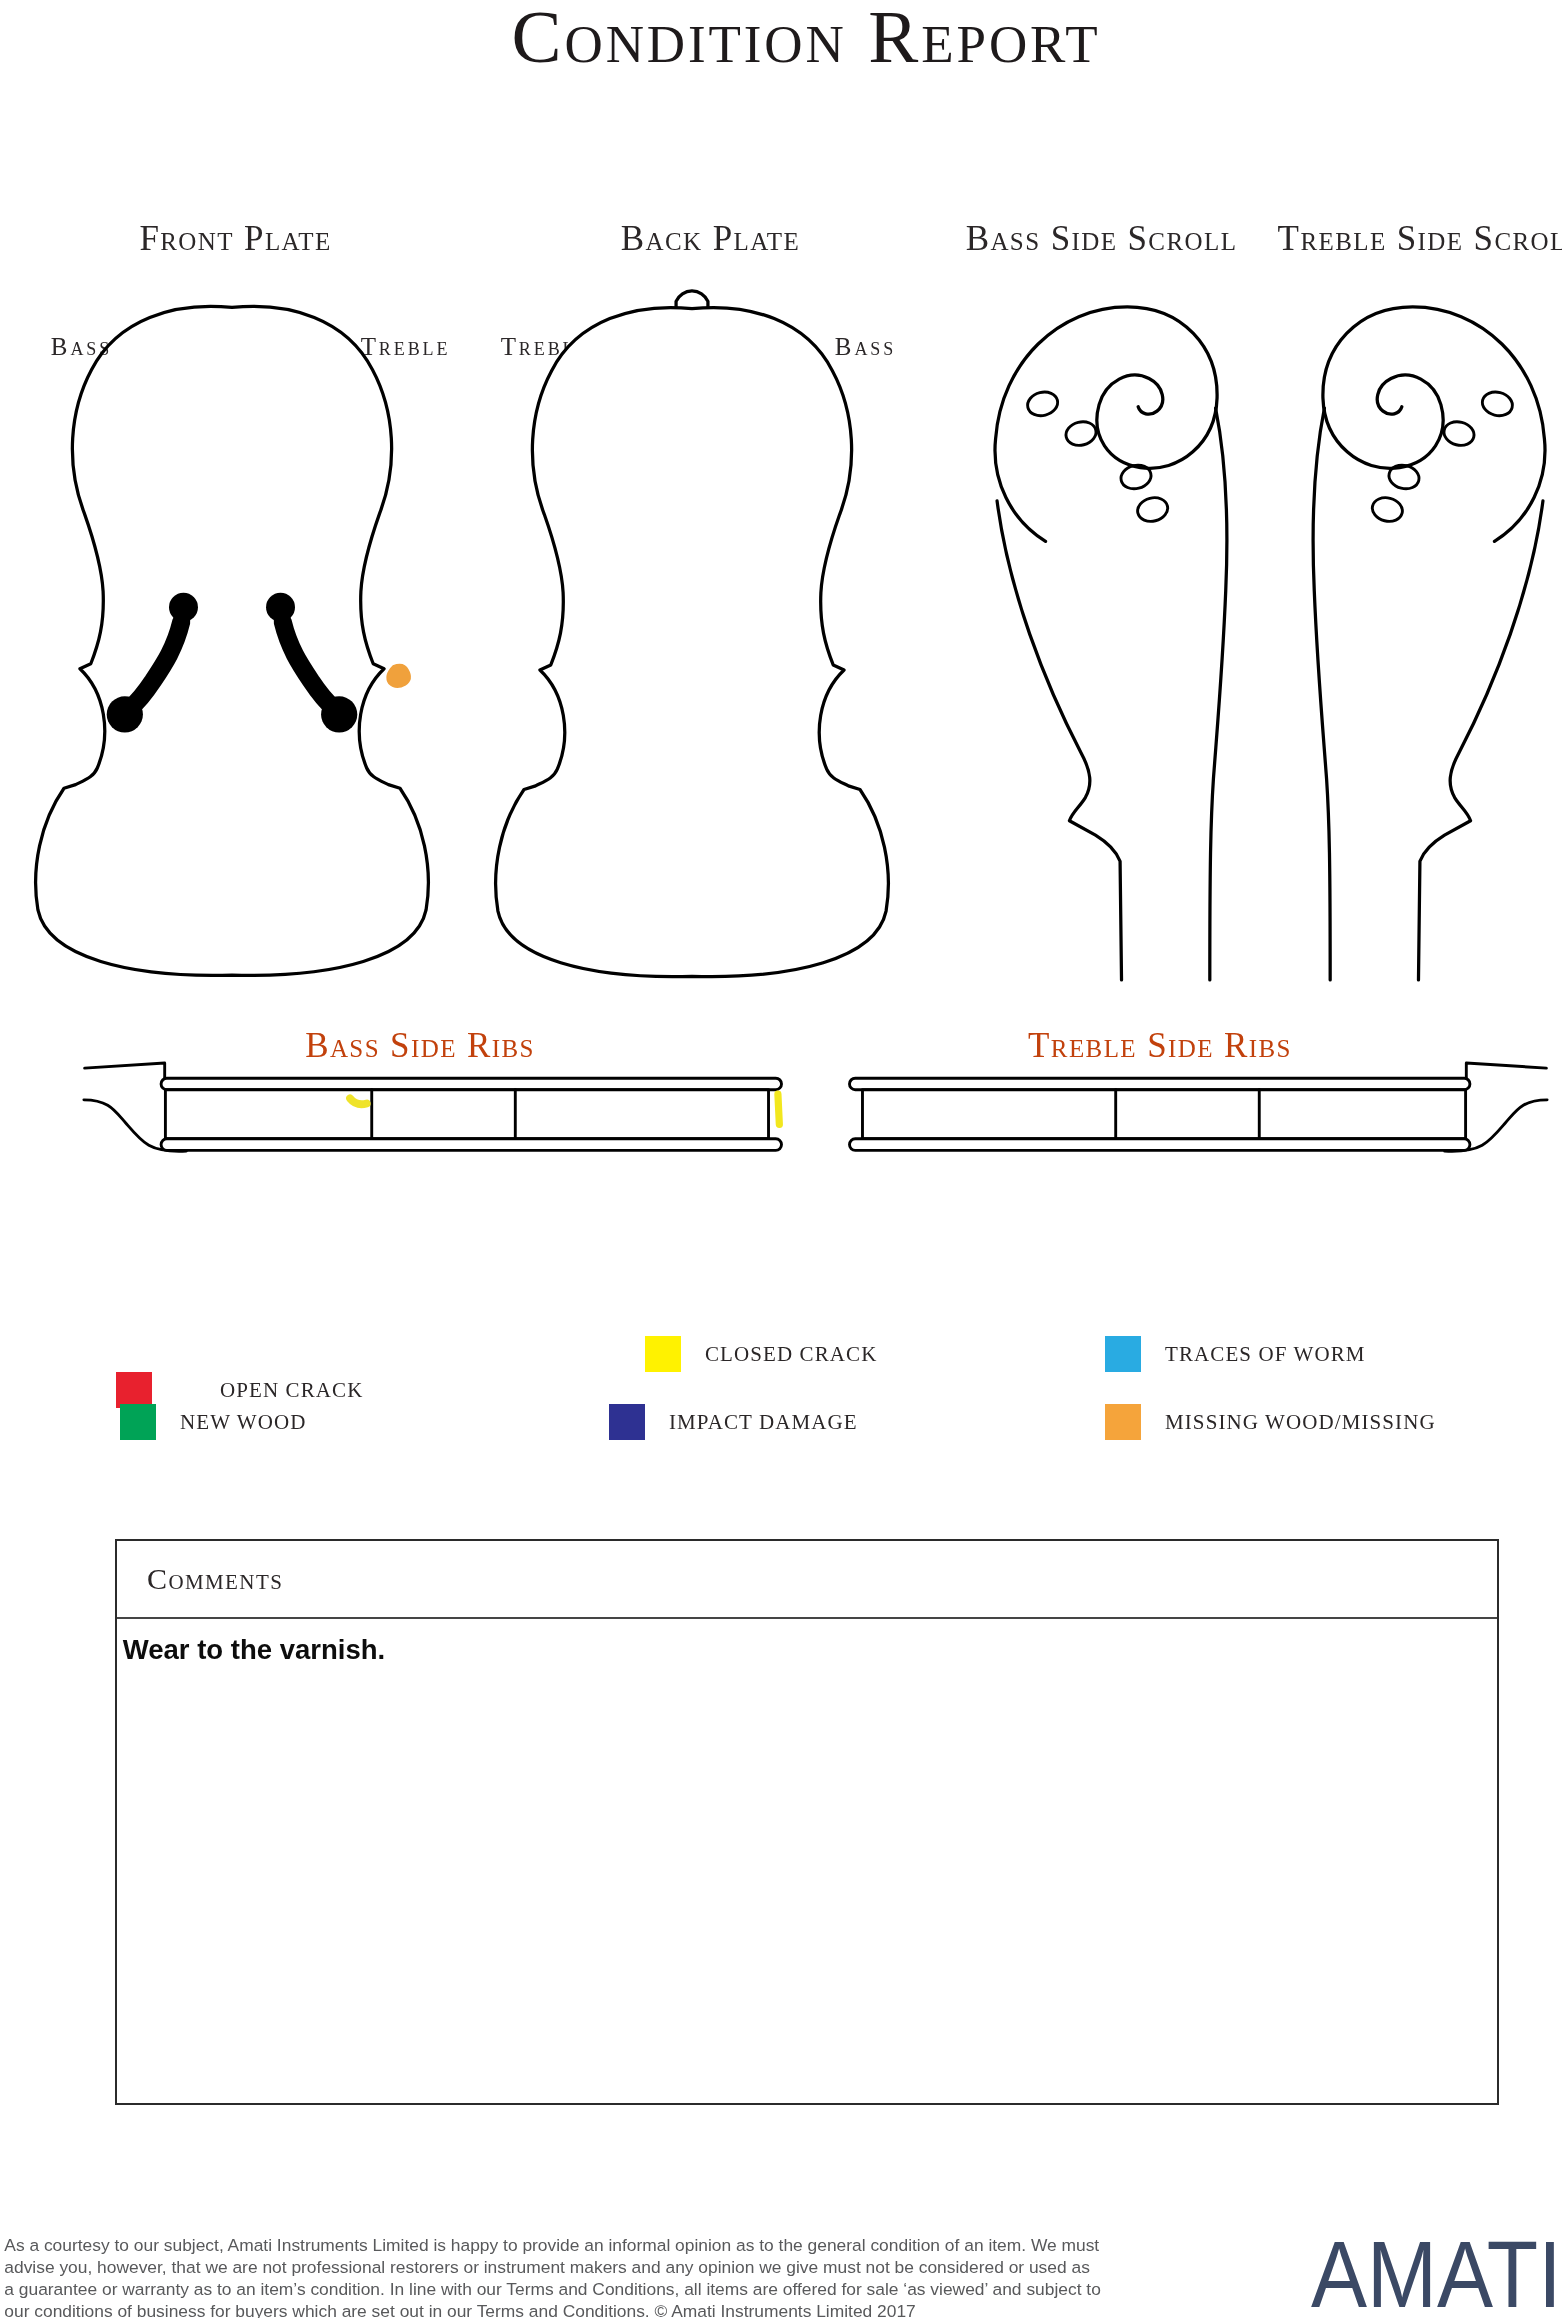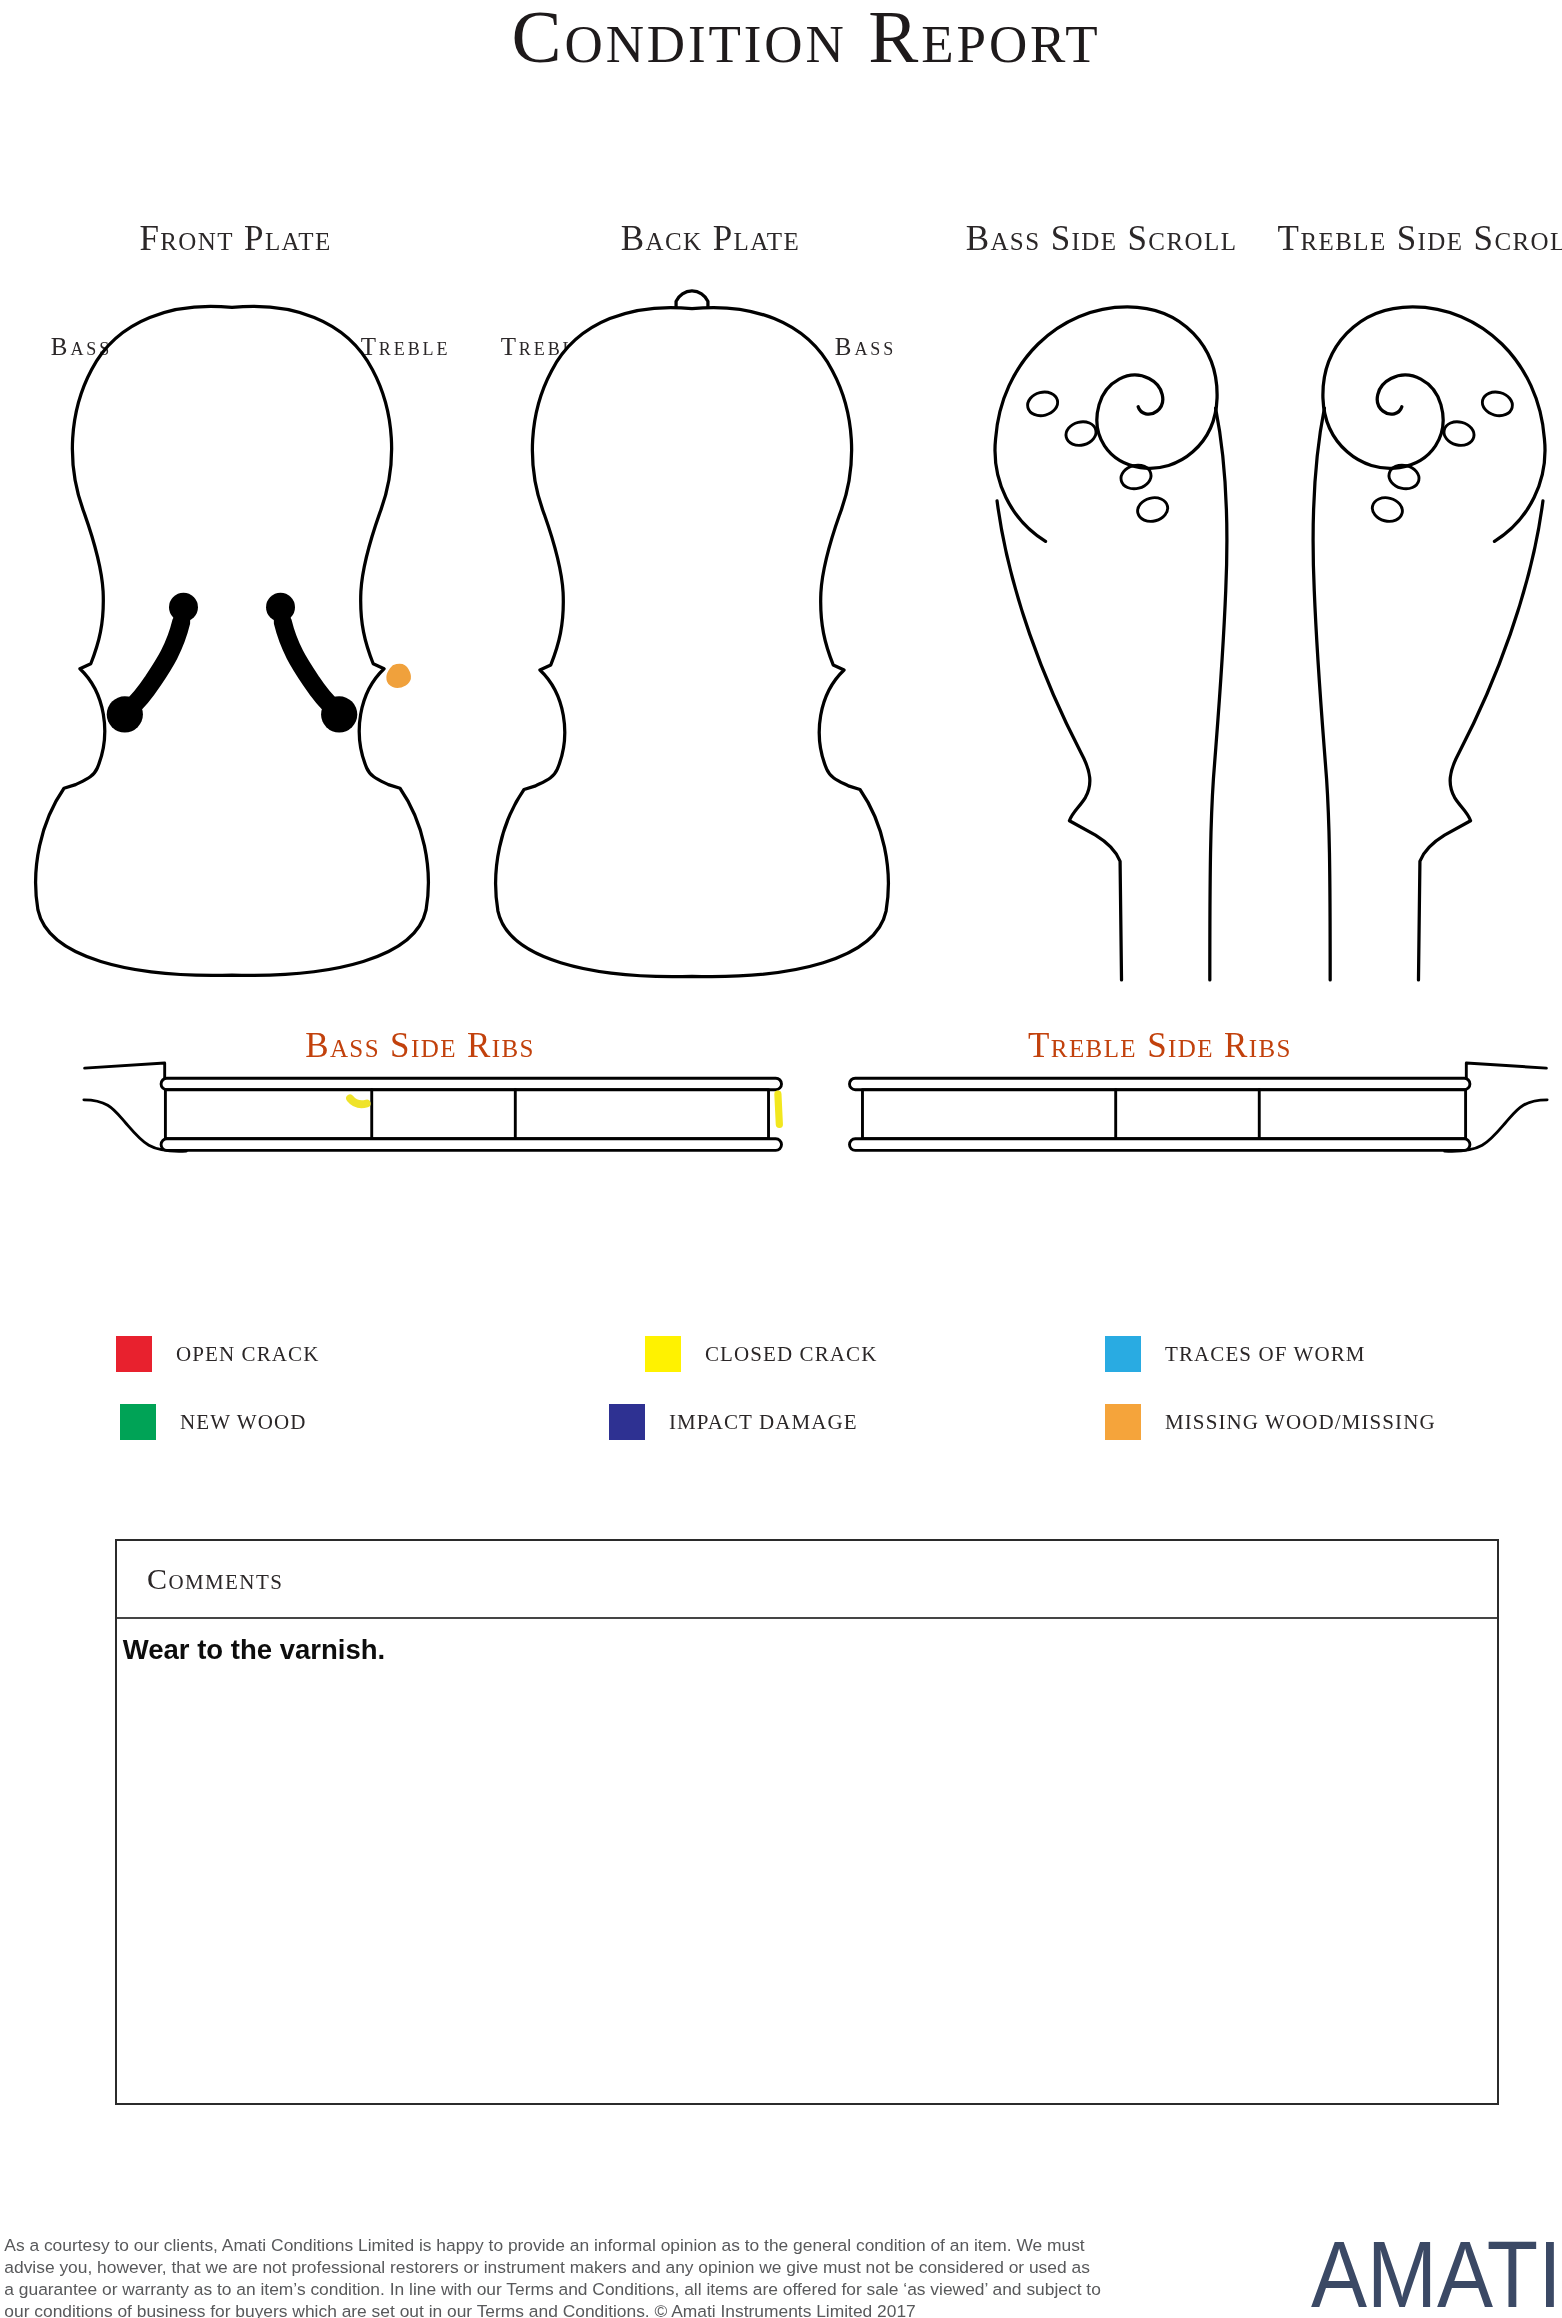--- a/index.html
+++ b/index.html
@@ -104,21 +104,21 @@
     <path class="outline-thin" d="M15,14 L126,7 L126,29" fill="none"></path>
     <path class="outline-thin" d="M14,58 C48,58 56,72 72,90 C84,104 92,114 104,121 C118,129 136,130 156,129" fill="none"></path>
     <rect class="outline-thin whitefill" x="121" y="28" width="860" height="16" rx="8"></rect>
     <rect class="outline-thin whitefill" x="127" y="44" width="836" height="68"></rect>
     <line class="outline-thin" x1="413" y1="44" x2="413" y2="112"></line>
     <line class="outline-thin" x1="612" y1="44" x2="612" y2="112"></line>
     <rect class="outline-thin whitefill" x="121" y="112" width="860" height="16" rx="8"></rect>
   </g>
 </svg>
 
-<div class="abs legend-item" style="left:116px;top:1336px;">
+<div class="abs legend-item" style="left:116px;top:1372px;gap:44px;">
   <span class="legend-chip" style="background-color: rgb(232, 33, 46);"></span>
   <span class="legend-label" style="margin-left:24px;">OPEN CRACK</span>
 </div>
 <div class="abs legend-item" style="left:609px;top:1336px;padding-left:36px;">
   <span class="legend-chip" style="background-color: rgb(255, 242, 0);"></span>
   <span class="legend-label" style="margin-left:24px;">CLOSED CRACK</span>
 </div>
 <div class="abs legend-item" style="left:1105px;top:1336px;">
   <span class="legend-chip" style="background-color: rgb(41, 171, 226);"></span>
   <span class="legend-label" style="margin-left:24px;">TRACES OF WORM</span>
@@ -139,21 +139,21 @@
 <div class="abs comments-box">
   <div class="comments-header">
     <span class="comments-title">Comments</span>
   </div>
   <div class="comments-body">
     <div>Wear to the varnish.</div>
   </div>
 </div>
 
 <div class="abs footer-text">
-  <div>As a courtesy to our clients, Amati Conditions Limited is happy to provide an informal opinion as to the general condition of an item. We must</div>
+  <div>As a courtesy to our subject, Amati Instruments Limited is happy to provide an informal opinion as to the general condition of an item. We must</div>
   <div>advise you, however, that we are not professional restorers or instrument makers and any opinion we give must not be considered or used as</div>
   <div>a guarantee or warranty as to an item’s condition. In line with our Terms and Conditions, all items are offered for sale ‘as viewed’ and subject to</div>
   <div>our conditions of business for buyers which are set out in our Terms and Conditions. © Amati Instruments Limited 2017</div>
 </div>
 
 <svg class="abs logo" width="255" height="85" viewBox="0 0 352 117">
   <text x="350" y="100" text-anchor="end" font-family="Liberation Sans, sans-serif" font-size="130" textLength="346" lengthAdjust="spacingAndGlyphs" fill="#3B4965" style="fill: rgb(59, 73, 101);">AMATI</text>
 </svg>
 
 

